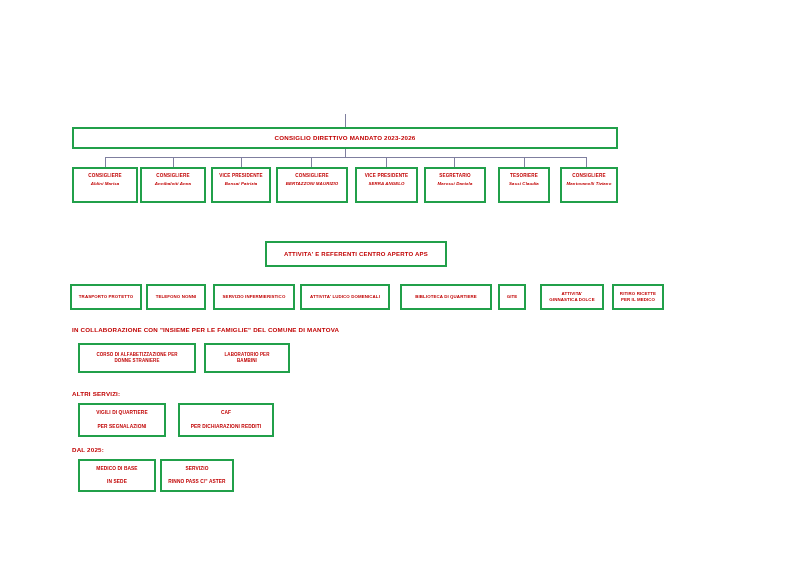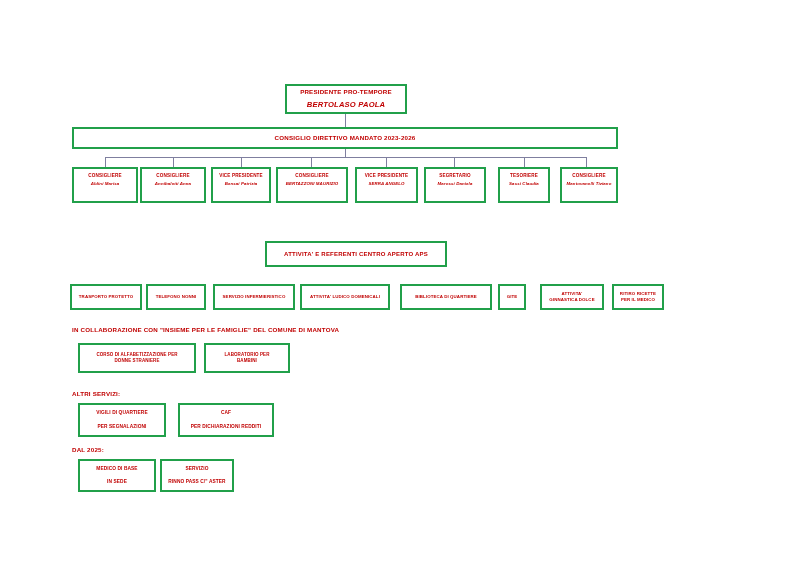--- a/index.html
+++ b/index.html
@@ -147,24 +147,20 @@
 
   <div class="conn conn-v" style="left:105px; top:157px; height:10px;"></div>
   <div class="conn conn-v" style="left:173px; top:157px; height:10px;"></div>
   <div class="conn conn-v" style="left:241px; top:157px; height:10px;"></div>
   <div class="conn conn-v" style="left:311px; top:157px; height:10px;"></div>
   <div class="conn conn-v" style="left:386px; top:157px; height:10px;"></div>
   <div class="conn conn-v" style="left:454px; top:157px; height:10px;"></div>
   <div class="conn conn-v" style="left:524px; top:157px; height:10px;"></div>
   <div class="conn conn-v" style="left:586px; top:157px; height:10px;"></div>
 
-  <div class="box" id="president">
-    <span class="ln title-line">PRESIDENTE PRO-TEMPORE</span>
-    <span class="ln name-line">BERTOLASO PAOLA</span>
-  </div>
 
   <div class="box" id="council">
     <span class="ln title-line">CONSIGLIO DIRETTIVO MANDATO 2023-2026</span>
   </div>
 
   <div class="box member" style="left:72px; width:66px;">
     <span class="ln title-line">CONSIGLIERE</span>
     <span class="ln name-line">Aldini Marisa</span>
   </div>
   <div class="box member" style="left:140px; width:66px;">

